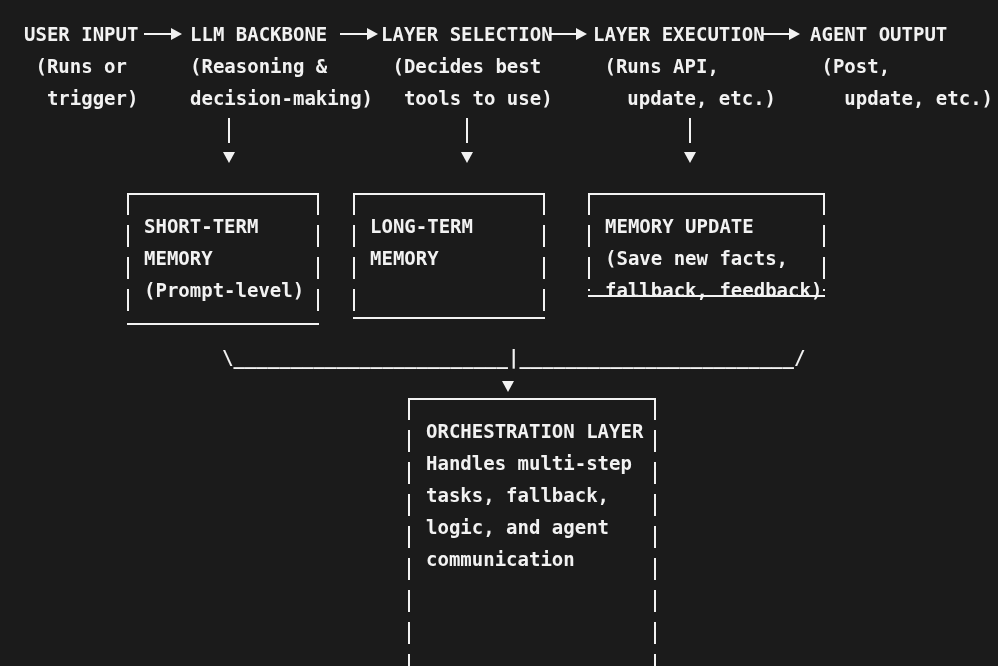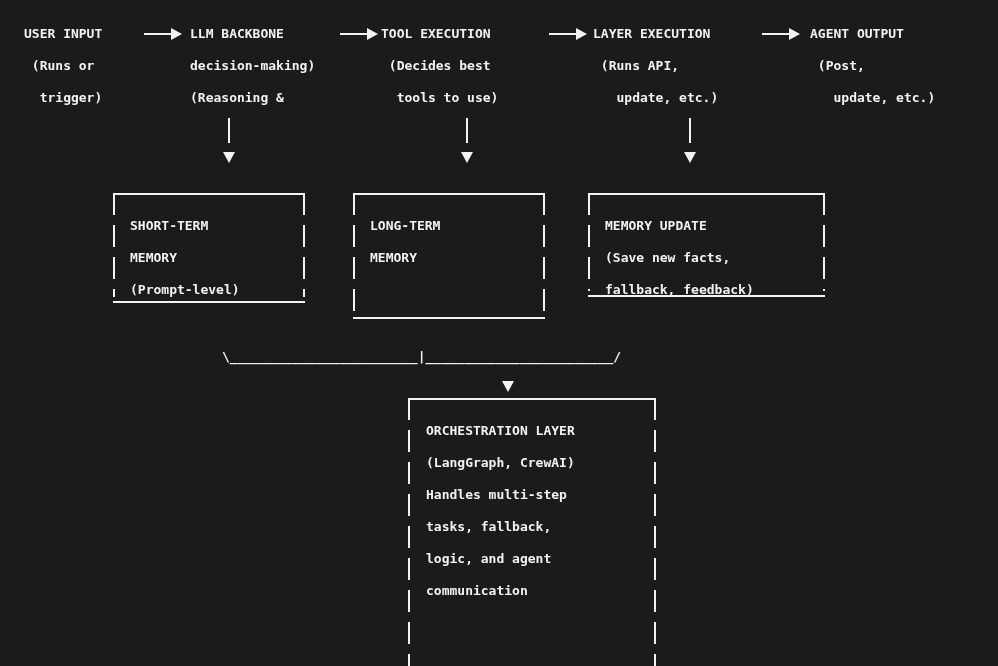--- a/index.html
+++ b/index.html
@@ -7,21 +7,21 @@
     --foreground:#f2f2f2;
   }
   html,body{margin:0;padding:0;background:var(--background);}
   .stage{
     position:relative;
     width:998px;height:666px;
     background:var(--background);
     color:var(--foreground);
     font-family:"DejaVu Sans Mono", monospace;
     font-weight:bold;
-    font-size:13px;
+    font-size:19px;
     line-height:32px;
     overflow:hidden;
   }
   .abs{position:absolute;}
   .line{white-space:pre;height:32px;}
   
   .col{top:18px;}
   
   .h-arrow{display:flex;align-items:center;height:12px;top:28px;}
   .h-arrow .shaft{width:27px;height:2px;background:var(--foreground);}
@@ -49,25 +49,25 @@
 
 <div class="stage">
 
   <div class="abs col" style="left:24px">
     <div class="line">USER INPUT</div>
     <div class="line"> (Runs or</div>
     <div class="line">  trigger)</div>
   </div>
   <div class="abs col" style="left:190px">
     <div class="line">LLM BACKBONE</div>
+    <div class="line">(Reasoning &amp;</div>
     <div class="line">decision-making)</div>
-    <div class="line">(Reasoning &amp;</div>
   </div>
   <div class="abs col" style="left:381px">
-    <div class="line">TOOL EXECUTION</div>
+    <div class="line">LAYER SELECTION</div>
     <div class="line"> (Decides best</div>
     <div class="line">  tools to use)</div>
   </div>
   <div class="abs col" style="left:593px">
     <div class="line">LAYER EXECUTION</div>
     <div class="line"> (Runs API,</div>
     <div class="line">   update, etc.)</div>
   </div>
   <div class="abs col" style="left:810px">
     <div class="line">AGENT OUTPUT</div>
@@ -92,40 +92,39 @@
       <div class="head"></div>
     </div>
 
   <div class="abs v-bar" style="left:228px"></div>
   <div class="abs tri-down" style="left:223px;top:152px"></div>
   <div class="abs v-bar" style="left:466px"></div>
   <div class="abs tri-down" style="left:461px;top:152px"></div>
   <div class="abs v-bar" style="left:689px"></div>
   <div class="abs tri-down" style="left:684px;top:152px"></div>
 
-  <div class="abs abox" style="left:113px;top:193px;width:192px;height:110px">
+  <div class="abs abox" style="left:127px;top:193px;width:192px;height:132px">
     <div class="line">SHORT-TERM</div>
     <div class="line">MEMORY</div>
     <div class="line">(Prompt-level)</div>
   </div>
   <div class="abs abox" style="left:353px;top:193px;width:192px;height:126px">
     <div class="line">LONG-TERM</div>
     <div class="line">MEMORY</div>
   </div>
   <div class="abs abox" style="left:588px;top:193px;width:237px;height:104px">
     <div class="line">MEMORY UPDATE</div>
     <div class="line">(Save new facts,</div>
     <div class="line">fallback, feedback)</div>
   </div>
 
   <div class="abs merge">\________________________|________________________/</div>
   <div class="abs tri-down" style="left:502px;top:381px"></div>
 
   <div class="abs abox" style="left:408px;top:398px;width:248px;height:291px;padding-left:18px">
     <div class="line">ORCHESTRATION LAYER</div>
-    <div class="line">(LangGraph, CrewAI)</div>
     <div class="line">Handles multi-step</div>
     <div class="line">tasks, fallback,</div>
     <div class="line">logic, and agent</div>
     <div class="line">communication</div>
   </div>
 
 </div>
 
 </body></html>

